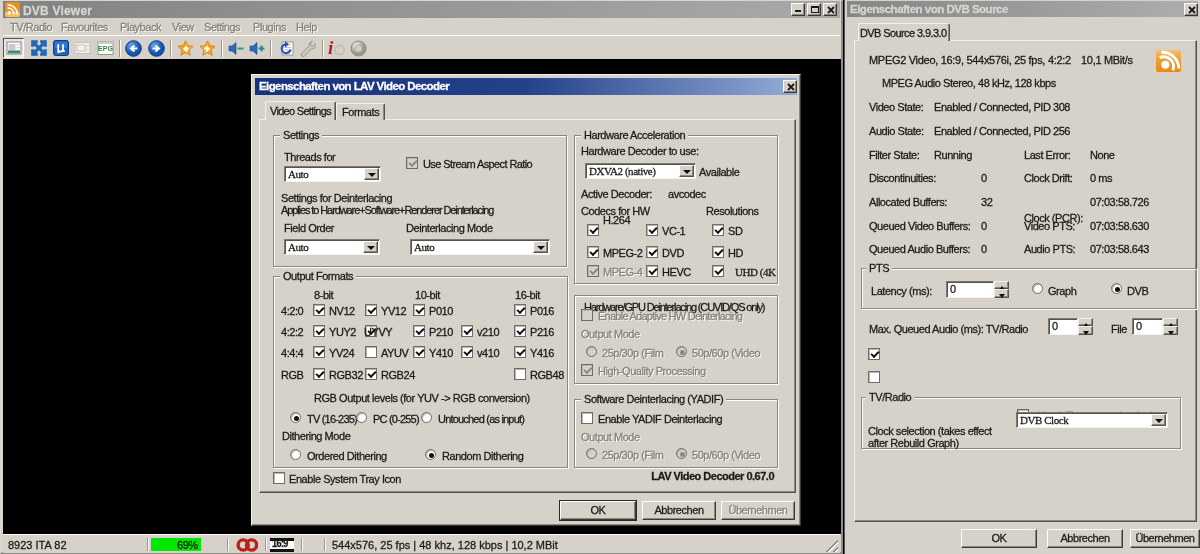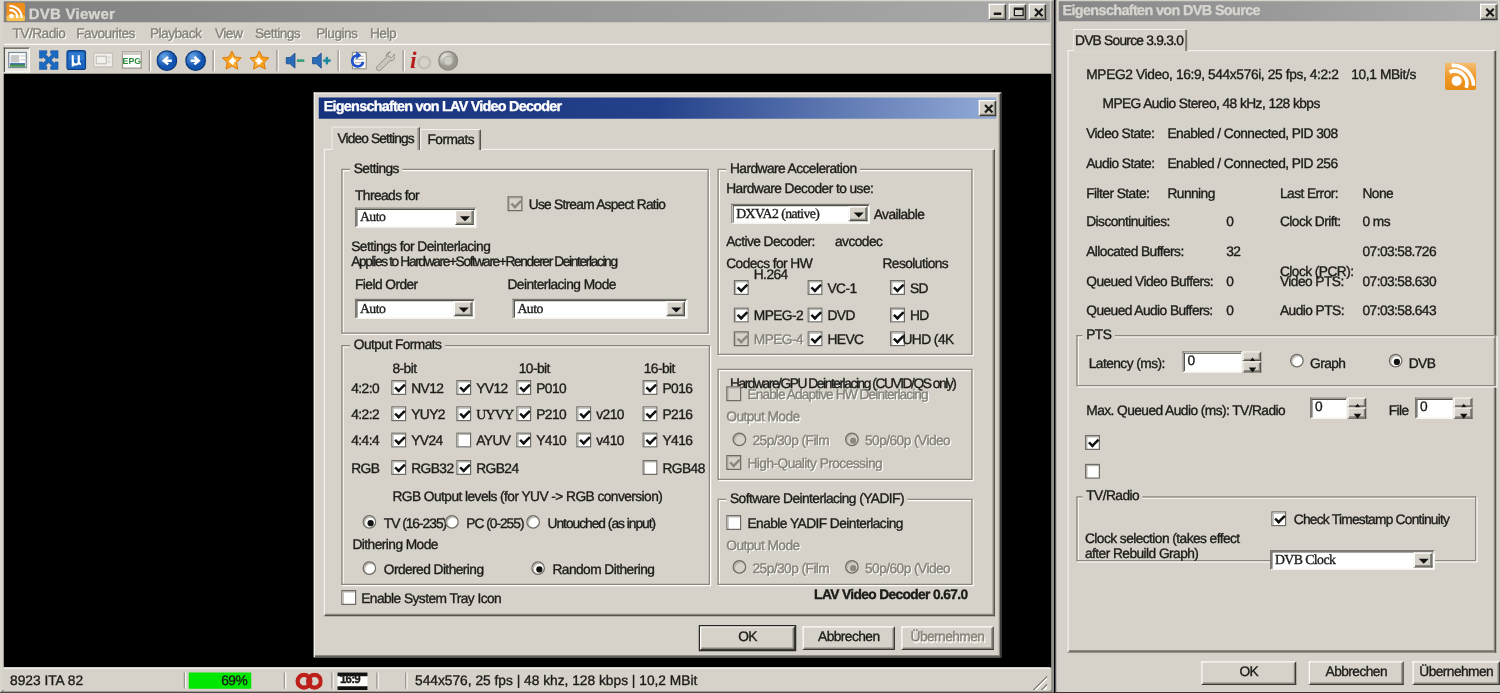--- a/index.html
+++ b/index.html
@@ -259,21 +259,21 @@
 <div class="cb on" style="left:113px;top:229px;"></div>
 <div class="t" style="left:129px;top:230px;">YV12</div>
 <div class="cb on" style="left:161px;top:229px;"></div>
 <div class="t" style="left:177px;top:230px;">P010</div>
 <div class="cb on" style="left:262px;top:229px;"></div>
 <div class="t" style="left:278px;top:230px;">P016</div>
 <div class="t" style="left:29px;top:251px;">4:2:2</div>
 <div class="cb on" style="left:61px;top:250px;"></div>
 <div class="t" style="left:77px;top:251px;">YUY2</div>
 <div class="cb on" style="left:113px;top:250px;"></div>
-<div class="t" style="left:129px;top:251px;font-family:Liberation Serif, serif;">UYVY</div>
+<div class="t" style="left:112px;top:251px;">UYVY</div>
 <div class="cb on" style="left:161px;top:250px;"></div>
 <div class="t" style="left:177px;top:251px;">P210</div>
 <div class="cb on" style="left:209px;top:250px;"></div>
 <div class="t" style="left:225px;top:251px;">v210</div>
 <div class="cb on" style="left:262px;top:250px;"></div>
 <div class="t" style="left:278px;top:251px;">P216</div>
 <div class="t" style="left:29px;top:272px;">4:4:4</div>
 <div class="cb on" style="left:61px;top:271px;"></div>
 <div class="t" style="left:77px;top:272px;">YV24</div>
 <div class="cb" style="left:113px;top:271px;"></div>
@@ -331,21 +331,21 @@
 <div class="t" style="left:351px;top:172px;">MPEG-2</div>
 <div class="cb on" style="left:394px;top:171px;"></div>
 <div class="t" style="left:410px;top:172px;">DVD</div>
 <div class="cb on" style="left:460px;top:171px;"></div>
 <div class="t" style="left:476px;top:172px;">HD</div>
 <div class="cb on gray" style="left:335px;top:190px;"></div>
 <div class="t dis" style="left:351px;top:191px;">MPEG-4</div>
 <div class="cb on" style="left:394px;top:190px;"></div>
 <div class="t" style="left:410px;top:191px;">HEVC</div>
 <div class="cb on" style="left:460px;top:190px;"></div>
-<div class="t" style="left:470px;top:191px;">UHD (4K</div>
+<div class="t" style="left:483px;top:191px;font-family:Liberation Serif, serif;">UHD (4K</div>
 <div class="grp" style="left:322px;top:220px;width:204px;height:89px;">
       <div class="leg" style="left:6px;letter-spacing:-1.15px;margin-top:12px;">Hardware/GPU Deinterlacing (CUVID/QS only)</div>
     </div>
 <div class="cb gray" style="left:329px;top:234px;"></div>
 <div class="t dis" style="left:346px;top:235px;letter-spacing:-0.75px;">Enable Adaptive HW Deinterlacing</div>
 <div class="t dis" style="left:329px;top:253px;">Output Mode</div>
 <div class="rad gray" style="left:334px;top:271px;"></div>
 <div class="t dis" style="left:350px;top:272px;">25p/30p (Film</div>
 <div class="rad on gray" style="left:424px;top:271px;"></div>
 <div class="t dis" style="left:440px;top:272px;">50p/60p (Video</div>
@@ -455,21 +455,21 @@
     </div>
 <div class="cb on" style="left:23px;top:348px;"></div>
 <div class="cb" style="left:23px;top:371px;"></div>
 <div class="grp" style="left:16px;top:397px;width:320px;height:52px;">
       <div class="leg" style="left:4px;">TV/Radio</div>
     </div>
 <div class="cb on" style="left:172px;top:409px;"></div>
 <div class="t" style="left:190px;top:410px;letter-spacing:-0.6px;">Check Timestamp Continuity</div>
 <div class="t" style="left:23px;top:425px;">Clock selection (takes effect</div>
 <div class="t" style="left:23px;top:437px;">after Rebuild Graph)</div>
-<div class="combo" style="left:171px;top:440px;width:132px;height:16px;">
+<div class="combo" style="left:171px;top:412px;width:152px;height:16px;">
       <div class="tx">DVB Clock</div>
       <div class="dbtn">
         <div class="darr"></div>
       </div>
     </div>
 <div class="btn" style="left:116px;top:529px;width:76px;height:19px;"><span>OK</span></div>
 <div class="btn" style="left:202px;top:529px;width:76px;height:19px;"><span>Abbrechen</span></div>
 <div class="btn" style="left:285px;top:529px;width:70px;height:19px;"><span>Übernehmen</span></div>
 </div>
 </body></html>

